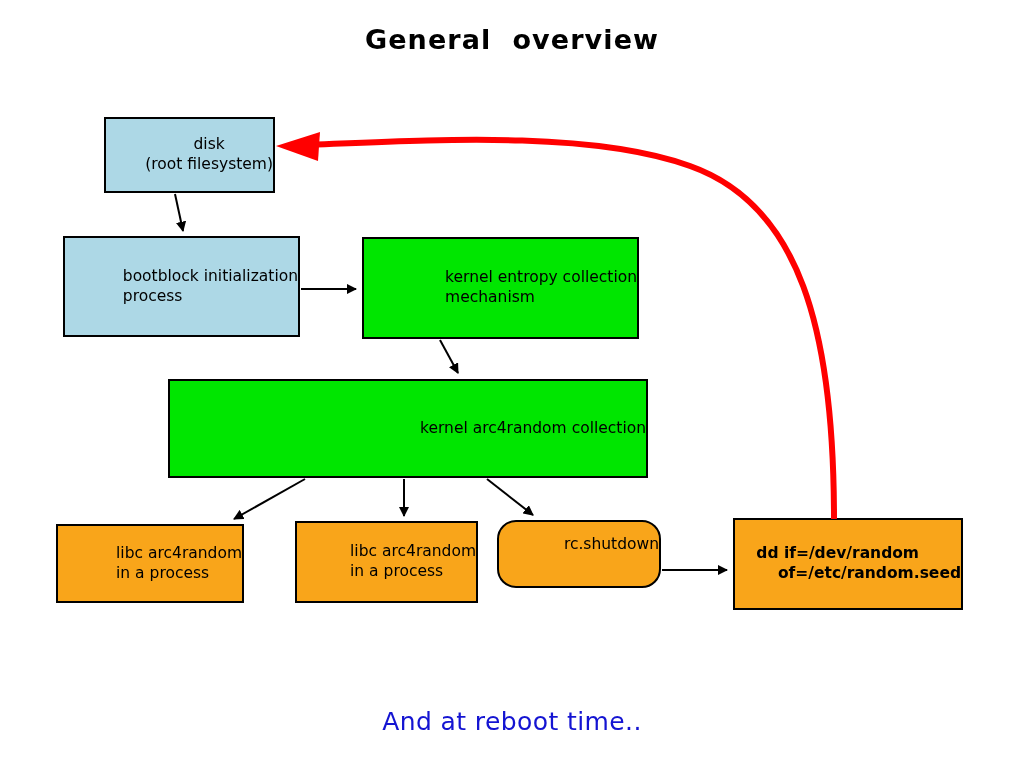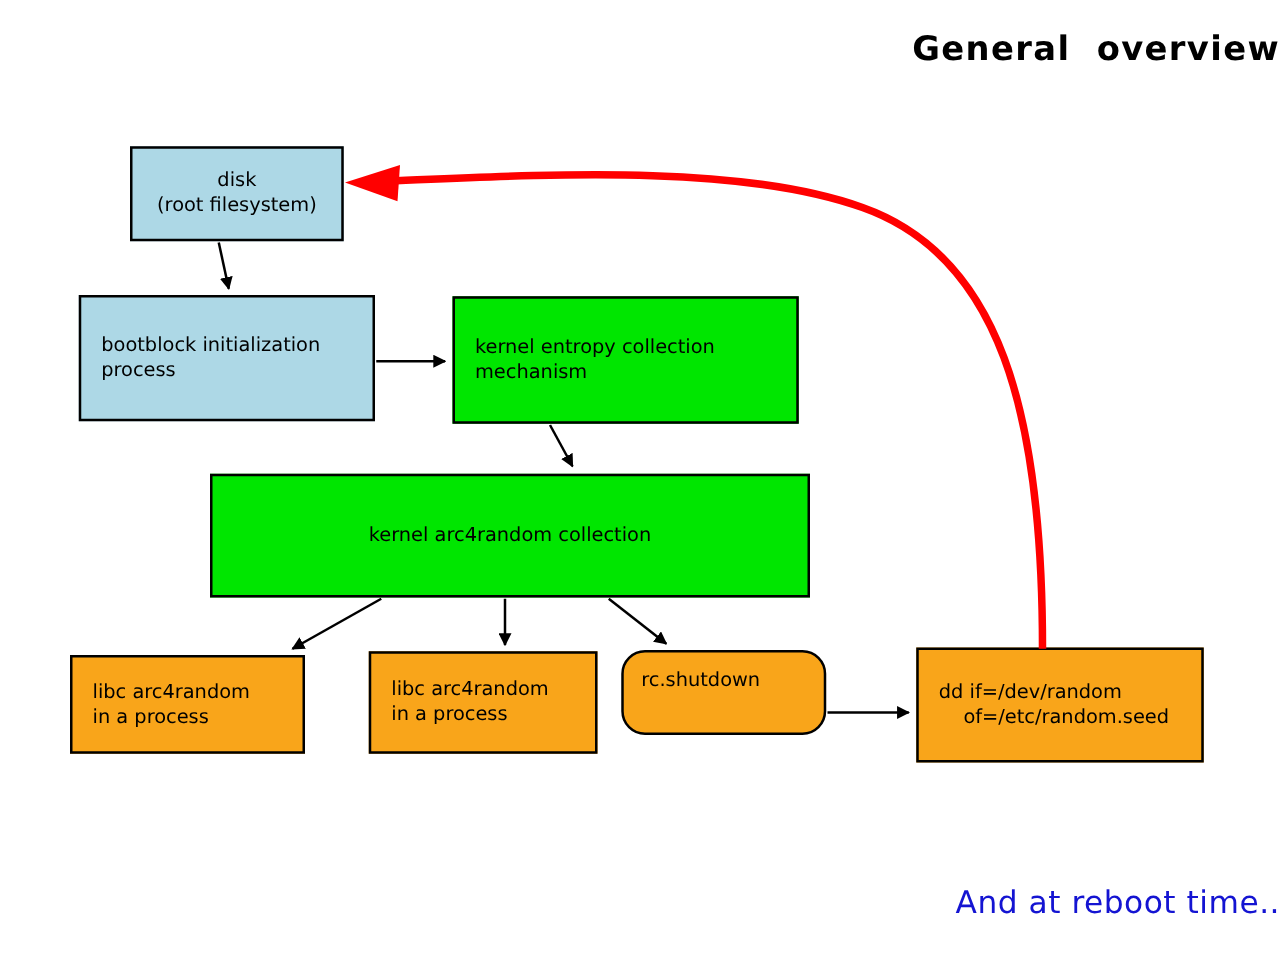--- a/index.html
+++ b/index.html
@@ -83,38 +83,38 @@
   }
 
   
   #node-disk      { left: 104px; top: 117px; width: 171px; height: 76px; }
   #node-bootblock { left:  63px; top: 236px; width: 237px; height: 101px; }
   #node-entropy   { left: 362px; top: 237px; width: 277px; height: 102px; }
   #node-arc4      { left: 168px; top: 379px; width: 480px; height: 99px;  }
   #node-libc1     { left:  56px; top: 524px; width: 188px; height: 79px;  }
   #node-libc2     { left: 295px; top: 521px; width: 183px; height: 82px;  }
   #node-rcshut    { left: 497px; top: 520px; width: 164px; height: 68px; border-radius: 19px;  }
-  #node-dd        { left: 733px; top: 518px; width: 230px; height: 92px;  }
+  #node-dd        { left: 733px; top: 518px; width: 230px; height: 92px; font-weight: bold;  }
 
   #node-dd .node-label { white-space: pre; }
 
   
   svg.edges {
     position: absolute;
     left: 0;
     top: 0;
     width: 1024px;
     height: 768px;
     overflow: visible;
     pointer-events: none;
   }
   svg.edges.black-layer { z-index: 1; }
   svg.edges.red-layer   { z-index: 3; }
-  .node { z-index: 2; }
-  .slide-title, .slide-caption { z-index: 4; text-align: right; }
+  .node { z-index: 2; justify-content: flex-end; }
+  .slide-title, .slide-caption { z-index: 4; }
 </style>
 </head>
 <body>
 
 <div id="stage">
 
   <svg class="edges black-layer" viewBox="0 0 1024 768">
     <defs>
       <marker id="arrow-black" viewBox="0 0 10 10" refX="9" refY="5" markerWidth="5.2" markerHeight="5.2" orient="auto-start-reverse">
         <path d="M 0 0 L 10 5 L 0 10 z" fill="#000000"></path>

